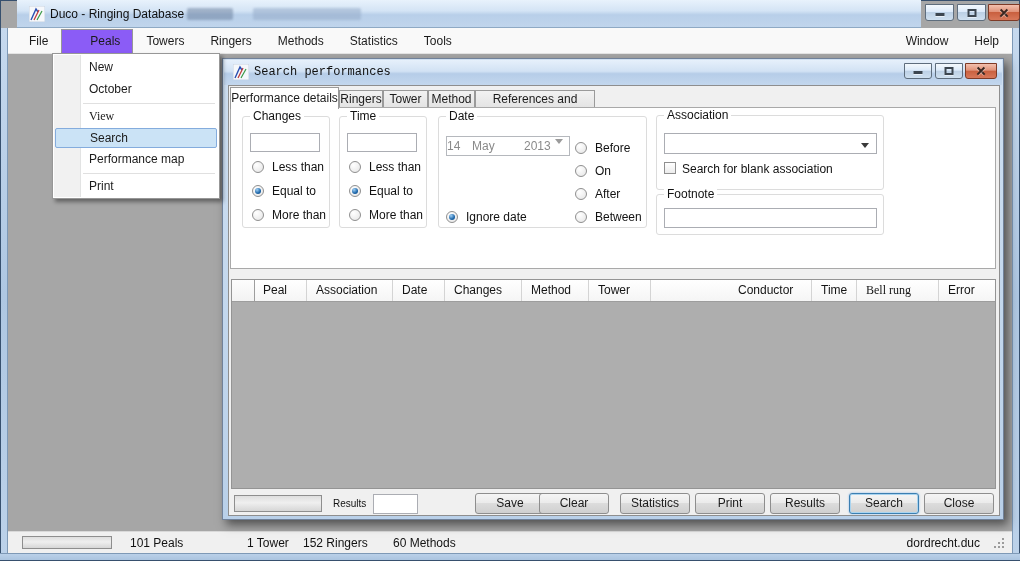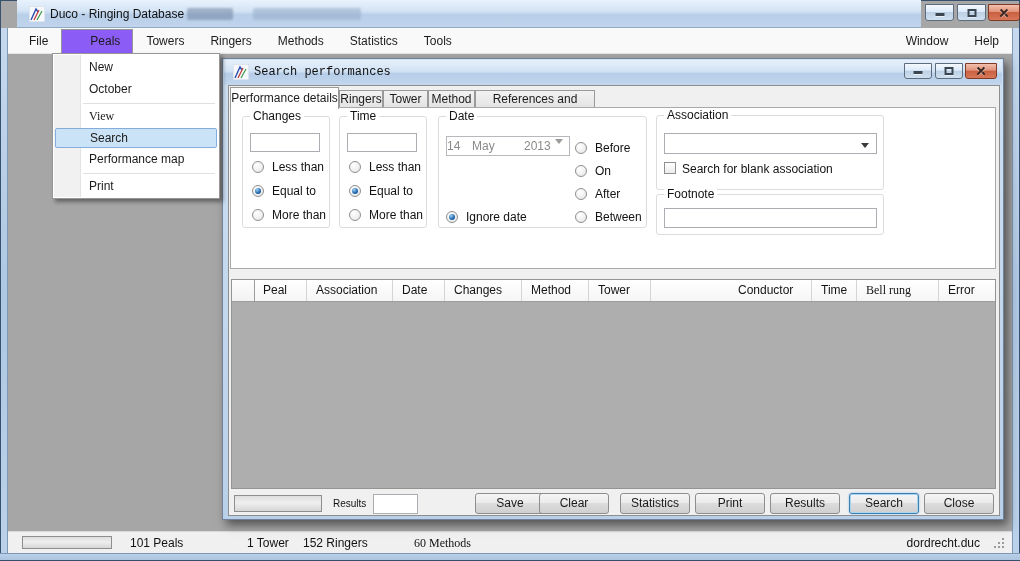--- a/index.html
+++ b/index.html
@@ -266,21 +266,21 @@
     <div class="dd-item" style="top:95px;">Performance map</div>
     <div class="dd-sep" style="top:119px;"></div>
     <div class="dd-item" style="top:122px;">Print</div>
   </div>
 
   <div class="statusbar">
     <div class="pbar" style="left:14px;top:4px;width:90px;height:13px;"></div>
     <span class="sb-text" style="left:122px;">101 Peals</span>
     <span class="sb-text" style="left:215px;margin-left:24px;">1 Tower</span>
     <span class="sb-text" style="left:295px;">152 Ringers</span>
-    <span class="sb-text" style="left:406px;font-family:Liberation Serif, serif;">60 Methods</span>
+    <span class="sb-text" style="left:385px;">60 Methods</span>
     <span class="sb-file">dordrecht.duc</span>
     <span class="grip"></span>
   </div>
 
   <div class="border-l"></div>
   <div class="border-r"></div>
   <div class="border-b"></div>
 </div>
 
 </body></html>

